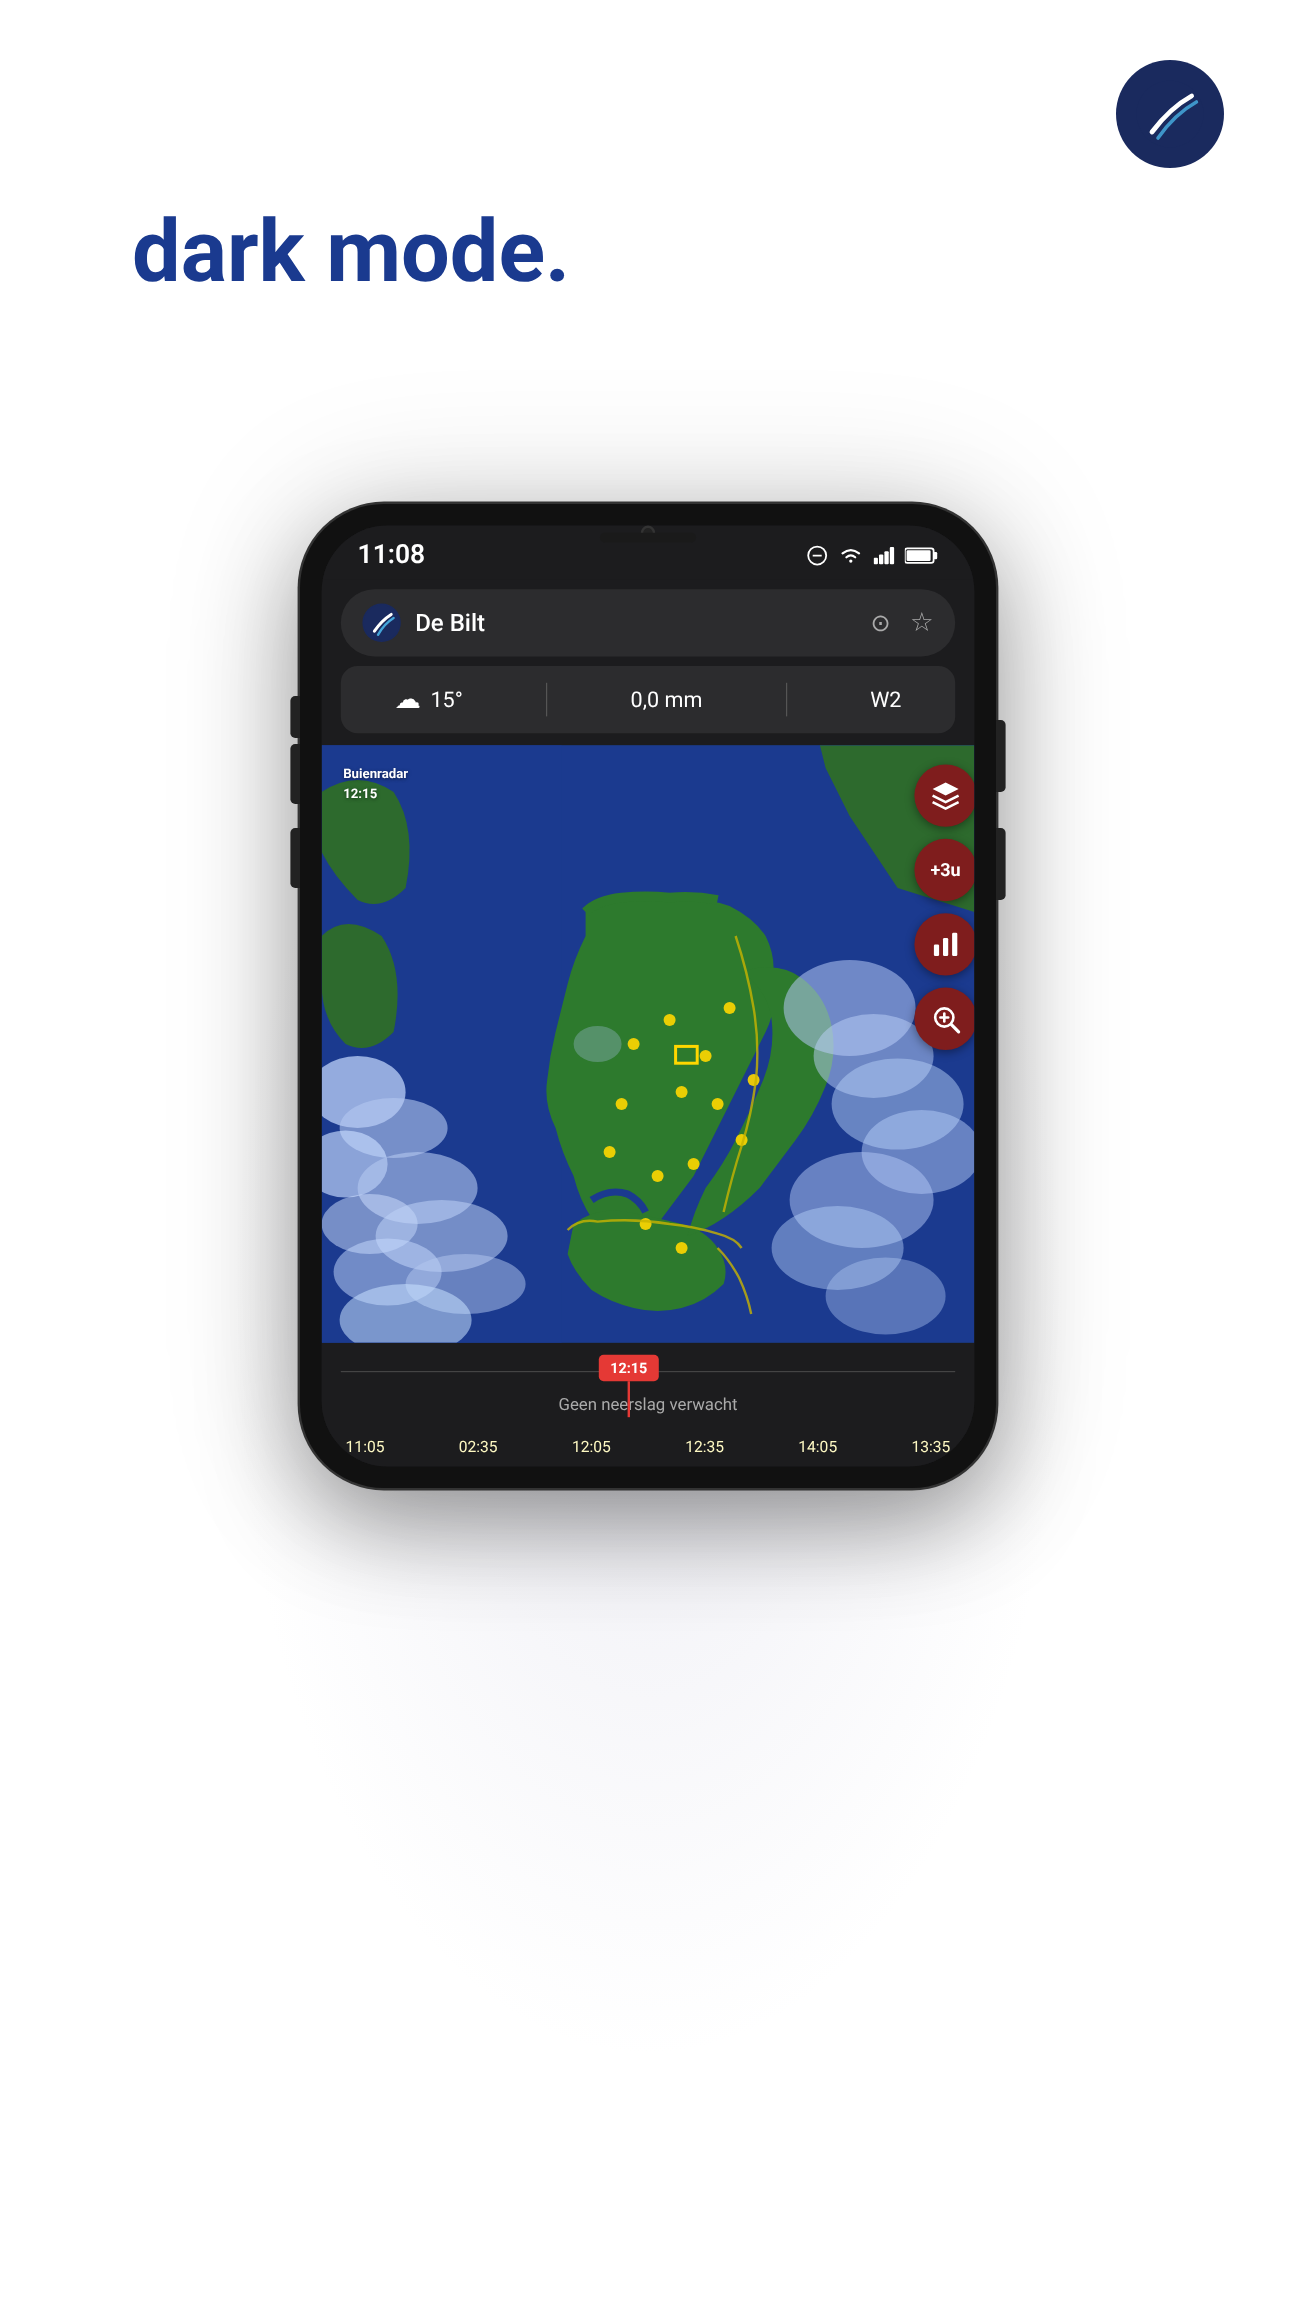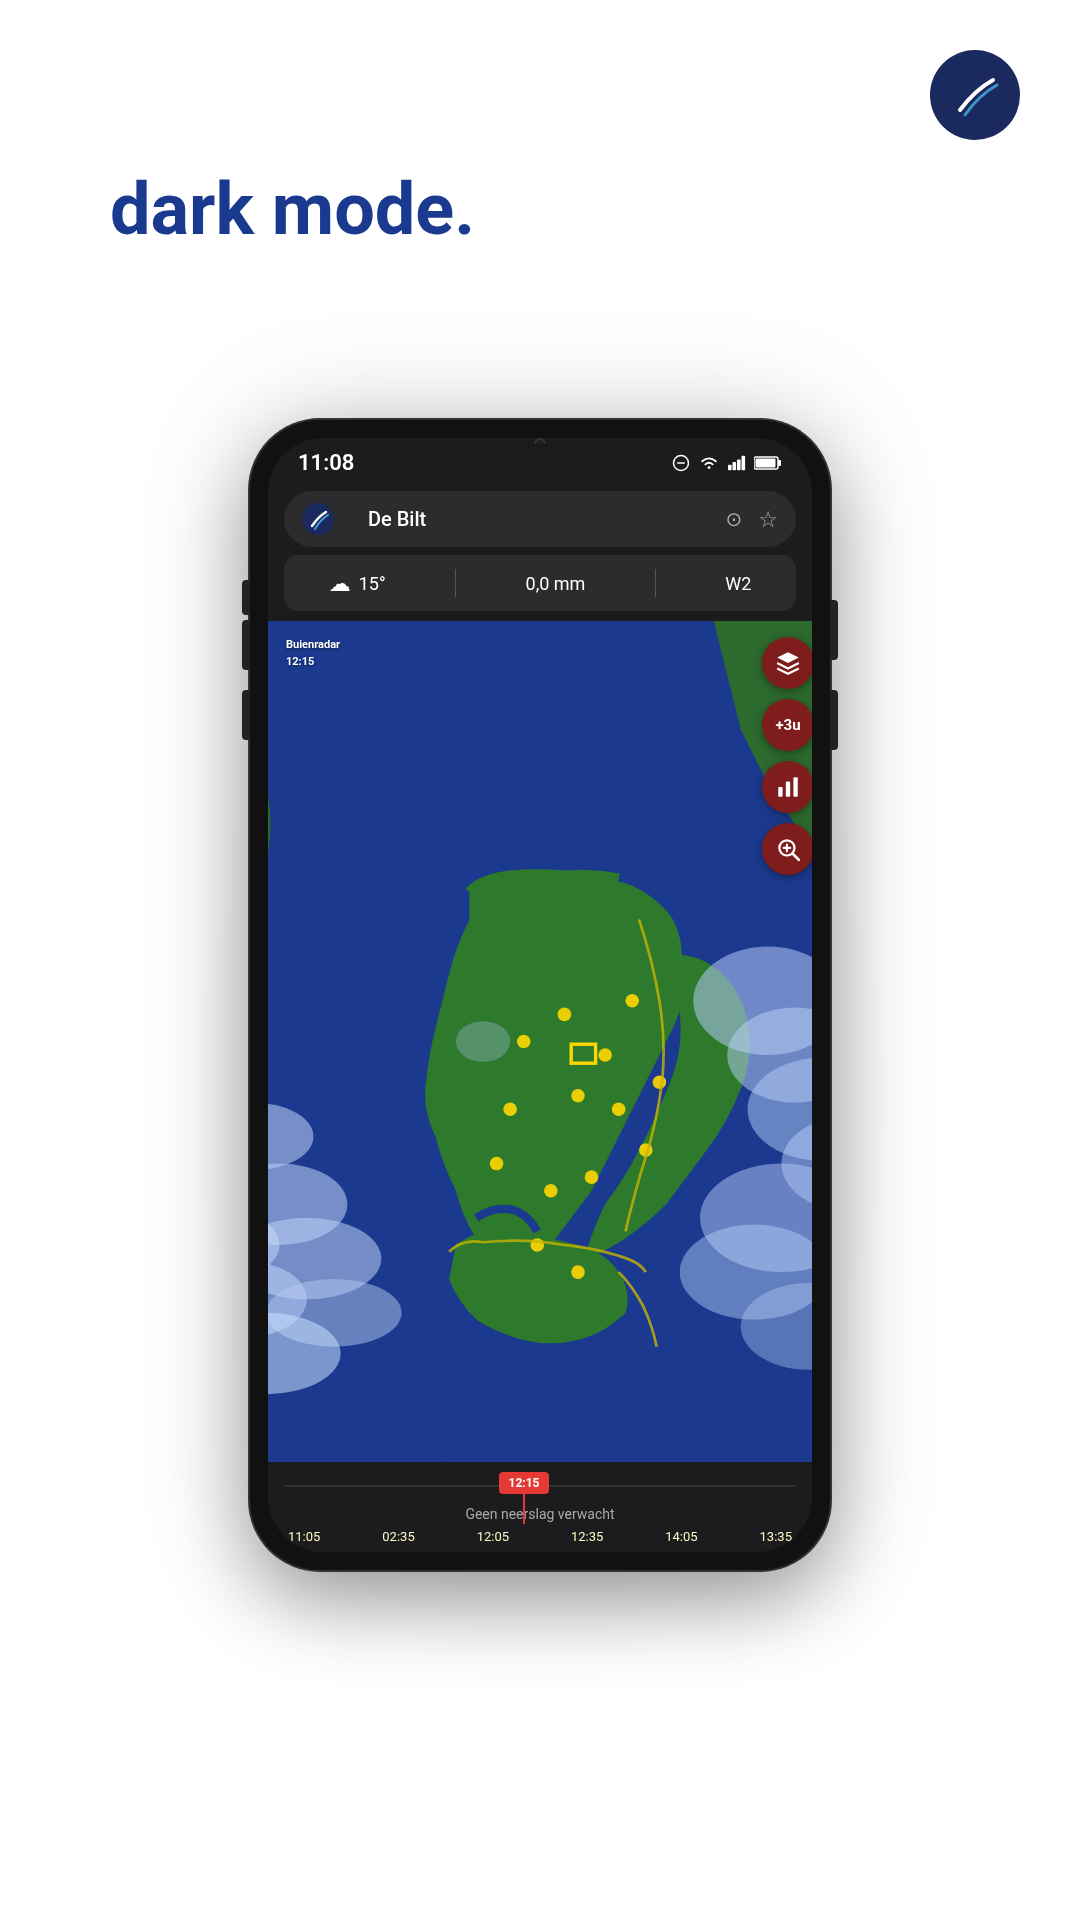--- a/index.html
+++ b/index.html
@@ -63,21 +63,21 @@
     .phone-container {
       position: absolute;
       top: 420px;
       left: 50%;
       transform: translateX(-50%);
       width: 600px;
     }
 
     .phone-outer {
       width: 580px;
-      height: 1150px;
+      height: 820px;
       background: #111111;
       border-radius: 70px;
       padding: 18px;
       box-shadow:
         0 0 0 2px #333,
         0 30px 80px rgba(0,0,0,0.35),
         0 0 120px rgba(0,0,0,0.15);
       position: relative;
       margin: 0 auto;
     }
@@ -185,21 +185,20 @@
       background: #1a2a5e;
       border-radius: 50%;
       flex-shrink: 0;
     }
 
     .loc-name {
       color: #ffffff;
       font-size: 20px;
       font-weight: 500;
       flex: 1;
-      margin-left: 22px;
     }
 
     .loc-icons {
       display: flex;
       gap: 16px;
       align-items: center;
     }
 
     .loc-icon {
       color: #aaaaaa;
@@ -345,21 +344,21 @@
       width: 2px;
       height: 30px;
       background: #e53935;
       transform: translateX(-50%);
     }
 
     .timeline-status {
       color: #aaaaaa;
       font-size: 14px;
       text-align: center;
-      margin-bottom: 7px;
+      margin-bottom: 20px;
     }
 
     .timeline-times {
       display: flex;
       justify-content: space-between;
       padding: 0 4px;
     }
 
     .timeline-time-label {
       color: #fef9c3;

